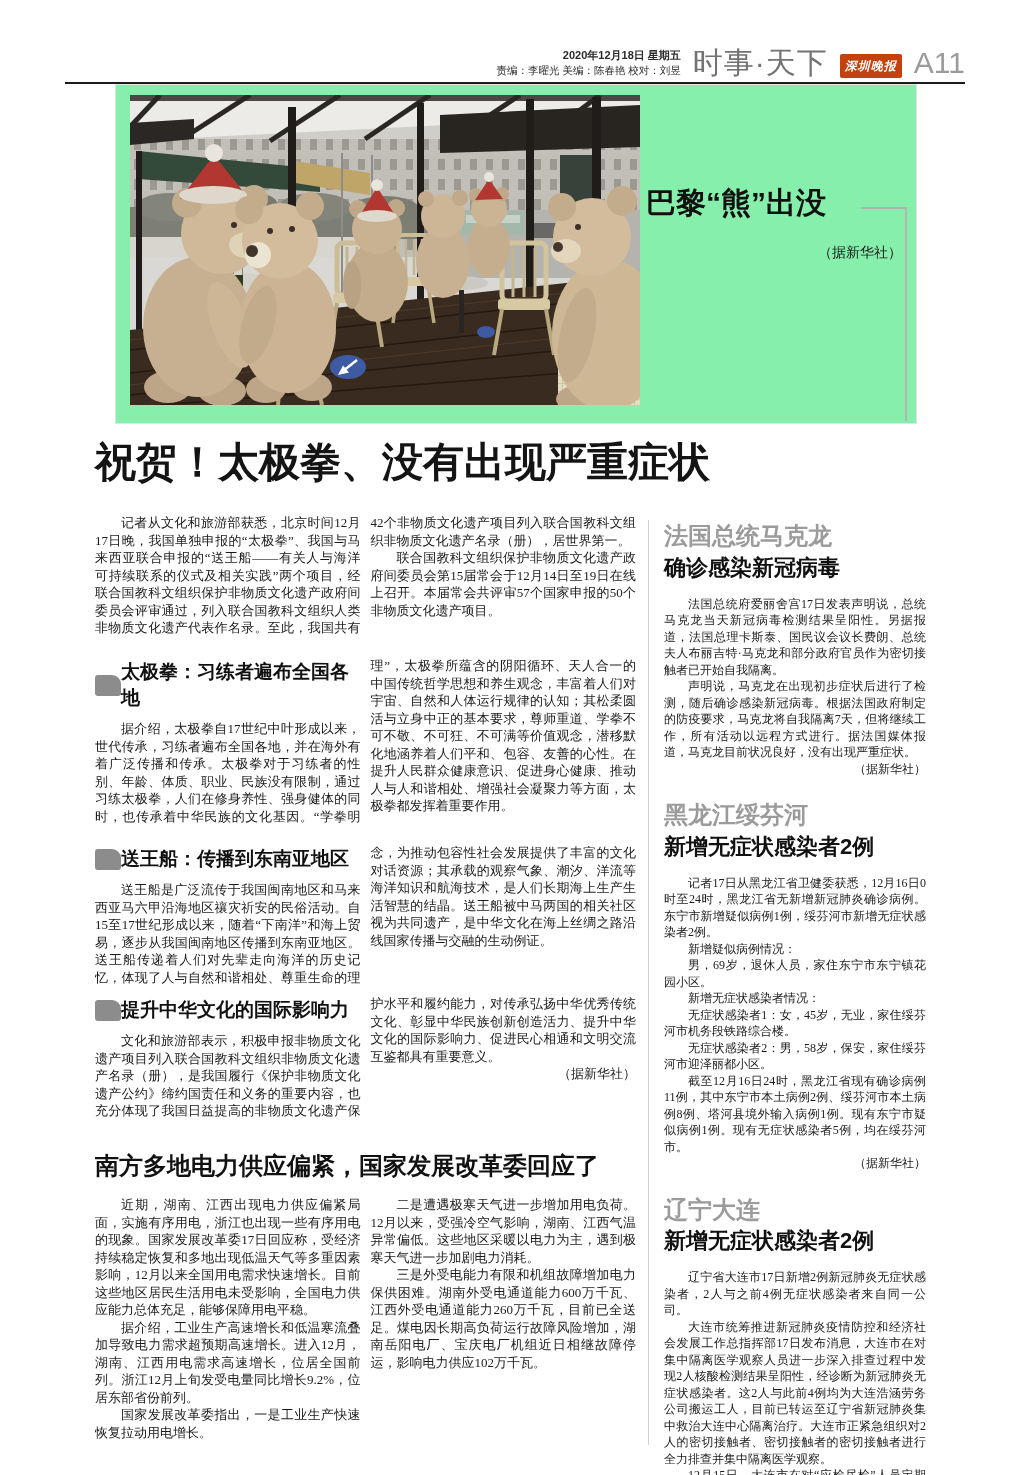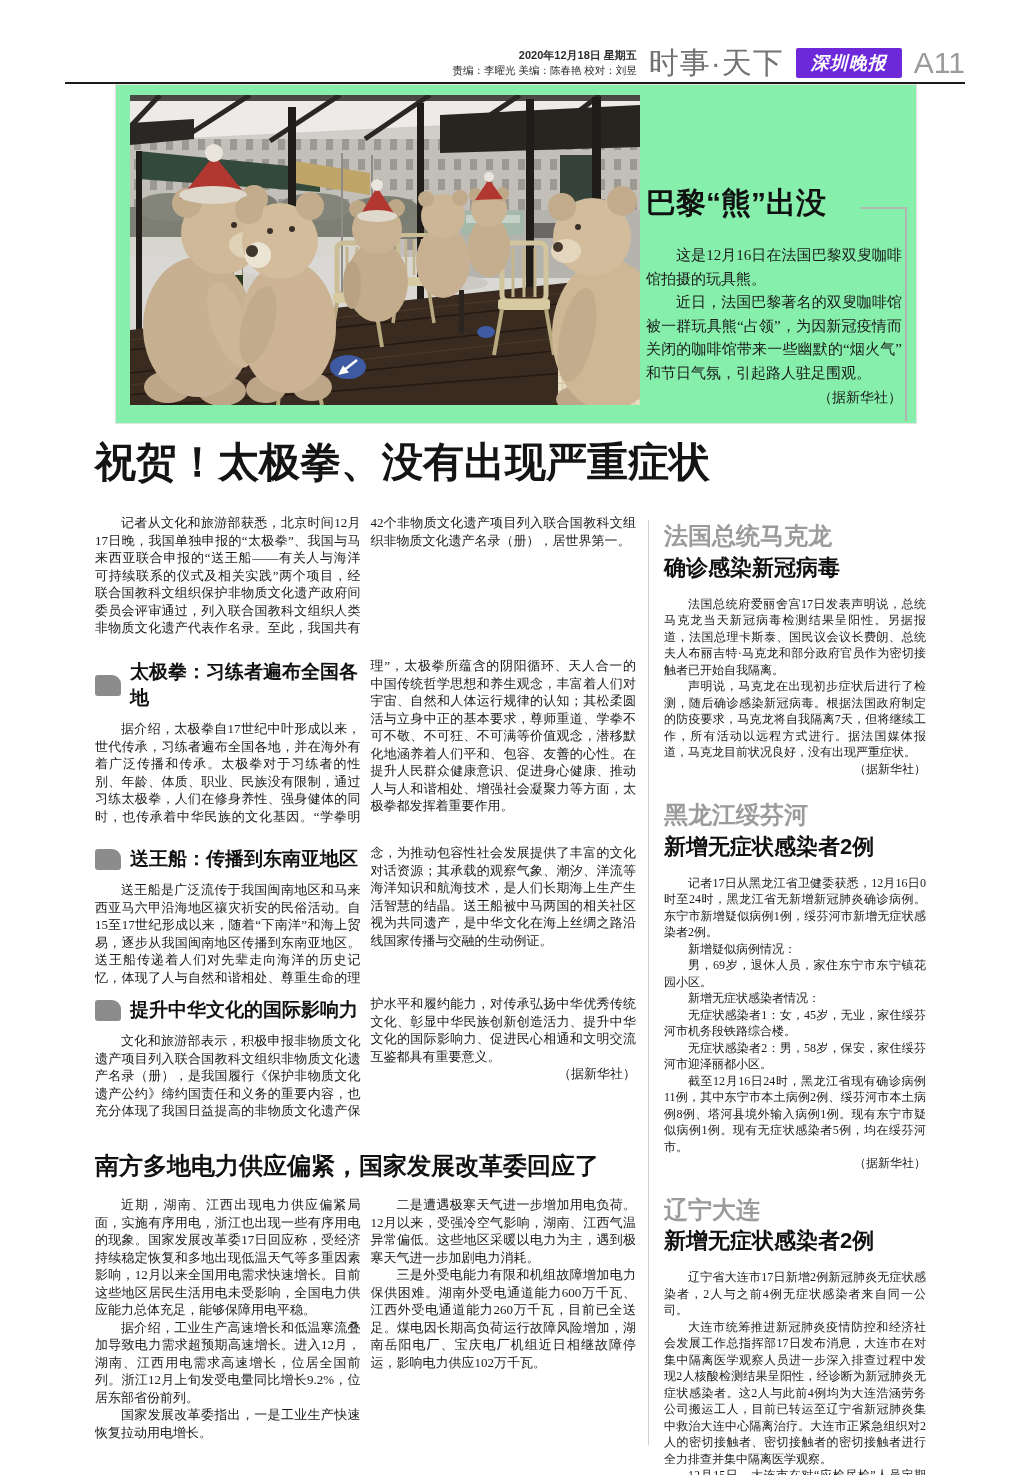--- a/index.html
+++ b/index.html
@@ -8,23 +8,23 @@
 
   
   .masthead{position:absolute;left:65px;top:40px;width:900px;height:42px;
             border-bottom:2px solid #1b1b1b;}
   .mast-right{position:absolute;right:0;bottom:4px;display:flex;align-items:flex-end;gap:12px;}
   .mast-meta{text-align:right;line-height:1.4;font-family:"Liberation Sans",sans-serif;color:#2b2b2b;}
   .mast-date{font-size:11px;font-weight:bold;}
   .mast-credits{font-size:10.5px;}
   .mast-section{font-size:30px;font-weight:normal;color:#737373;
                 font-family:"Liberation Sans",sans-serif;letter-spacing:1px;line-height:1;}
-  .mast-logo{background:#6d28d9;color:#fff;font-family:"Liberation Sans",sans-serif;
-             font-weight:bold;font-style:italic;font-size:18px;line-height:1;
-             padding:6px 15px;border-radius:2px;letter-spacing:1px;}
+  .mast-logo{background:#c2410c;color:#fff;font-family:"Liberation Sans",sans-serif;
+             font-weight:bold;font-style:italic;font-size:12px;line-height:1;
+             padding:6px 5px;border-radius:2px;letter-spacing:1px;}
   .mast-page{font-size:30px;color:#9b9b9b;font-family:"Liberation Sans",sans-serif;line-height:1;}
 
   
   .feature{position:absolute;left:115px;top:84px;width:800px;height:338px;
            border:1px solid #e3e3e1;background:#86efac;}
   .feature-photo{position:absolute;left:14px;top:10px;width:510px;height:310px;display:block;}
   .feature-story{position:absolute;left:530px;top:98px;width:256px;}
   .feature-title{margin:0 0 20px 0;font-family:"Liberation Sans",sans-serif;
                  font-size:30px;font-weight:bold;color:#111;letter-spacing:0;}
   .feature-story .para{font-size:15px;line-height:23.5px;}
@@ -36,21 +36,21 @@
   .main-headline{position:absolute;left:95px;top:438px;width:660px;margin:0;
                  font-family:"Liberation Sans",sans-serif;font-size:41px;font-weight:bold;
                  color:#141414;letter-spacing:0;line-height:1.2;}
   .main-story{position:absolute;left:95px;top:514px;width:541px;}
   .band{column-count:2;column-gap:10px;column-fill:auto;overflow:hidden;margin-bottom:3px;}
   .band-intro{height:140px;}
   .band-taiji{height:184px;}
   .band-wang{height:148px;}
   .band-tisheng{height:134px;}
   .para{margin:0;text-indent:2em;text-align:justify;font-size:13px;line-height:17.5px;}
-  .subhead{display:flex;align-items:center;gap:9px;margin:2px 0 9px 0;break-inside:avoid;}
+  .subhead{display:flex;align-items:center;gap:0;margin:2px 0 9px 0;break-inside:avoid;}
   .bullet{width:26px;height:21px;background:#8c8c8c;border-radius:3px 9px 3px 3px;flex:0 0 auto;}
   .subhead-text{font-family:"Liberation Sans",sans-serif;font-size:19px;font-weight:bold;color:#111;}
   .source-line{text-indent:0;text-align:right;}
 
   
   .power-story{position:absolute;left:95px;top:1124px;width:541px;margin-top:26px;}
   .power-headline{margin:0 0 14px 0;font-family:"Liberation Sans",sans-serif;
                   font-size:24px;font-weight:bold;color:#111;}
   .band-power{height:274px;}
 
@@ -247,33 +247,30 @@
       <ellipse cx="436" cy="156" rx="15" ry="12" fill="#e4d6bc"></ellipse>
       <circle cx="428" cy="152" r="5" fill="#44382c"></circle>
       <circle cx="448" cy="132" r="3" fill="#3a3027"></circle>
     </g>
   </svg>
 
   <div class="bracket"></div>
 
   <div class="feature-story">
     <h2 class="feature-title">巴黎“熊”出没</h2>
-    <div>
-        <p class="para">这是12月16日在法国巴黎双叟咖啡馆拍摄的玩具熊。</p>
-        <p class="para">近日，法国巴黎著名的双叟咖啡馆被一群玩具熊“占领”，为因新冠疫情而关闭的咖啡馆带来一些幽默的“烟火气”和节日气氛，引起路人驻足围观。</p>
-      </div>
     <div class="feature-source">（据新华社）</div>
   </div>
 </div>
 
 <h1 class="main-headline">祝贺！太极拳、没有出现严重症状</h1>
 
 <div class="main-story">
   <div class="band band-intro">
       <p class="para">记者从文化和旅游部获悉，北京时间12月17日晚，我国单独申报的“太极拳”、我国与马来西亚联合申报的“送王船——有关人与海洋可持续联系的仪式及相关实践”两个项目，经联合国教科文组织保护非物质文化遗产政府间委员会评审通过，列入联合国教科文组织人类非物质文化遗产代表作名录。至此，我国共有42个非物质文化遗产项目列入联合国教科文组织非物质文化遗产名录（册），居世界第一。</p>
+      <p class="para">联合国教科文组织保护非物质文化遗产政府间委员会第15届常会于12月14日至19日在线上召开。本届常会共评审57个国家申报的50个非物质文化遗产项目。</p>
     </div>
 
   <div class="band band-taiji">
     <div class="subhead">
       <span class="bullet"></span>
       <span class="subhead-text">太极拳：习练者遍布全国各地</span>
     </div>
     <div>
         <p class="para">据介绍，太极拳自17世纪中叶形成以来，世代传承，习练者遍布全国各地，并在海外有着广泛传播和传承。太极拳对于习练者的性别、年龄、体质、职业、民族没有限制，通过习练太极拳，人们在修身养性、强身健体的同时，也传承着中华民族的文化基因。“学拳明理”，太极拳所蕴含的阴阳循环、天人合一的中国传统哲学思想和养生观念，丰富着人们对宇宙、自然和人体运行规律的认知；其松柔圆活与立身中正的基本要求，尊师重道、学拳不可不敬、不可狂、不可满等价值观念，潜移默化地涵养着人们平和、包容、友善的心性。在提升人民群众健康意识、促进身心健康、推动人与人和谐相处、增强社会凝聚力等方面，太极拳都发挥着重要作用。</p>
       </div>

